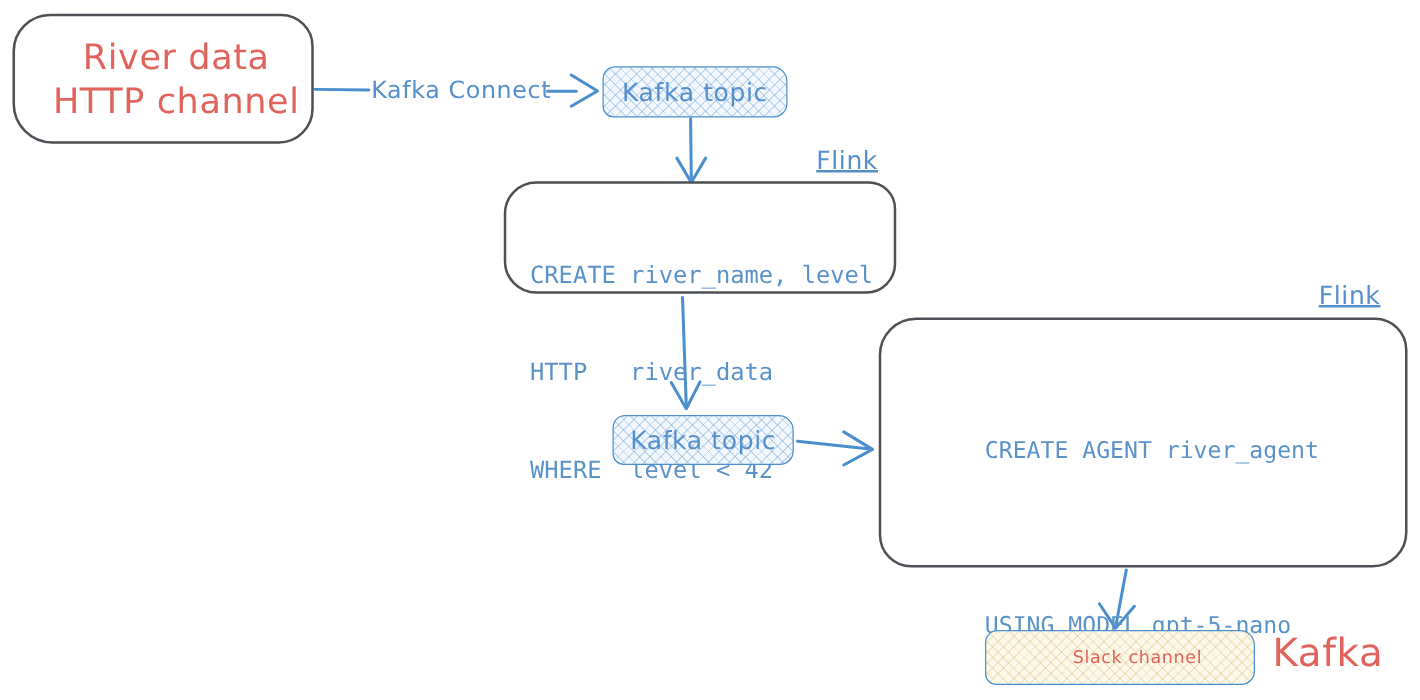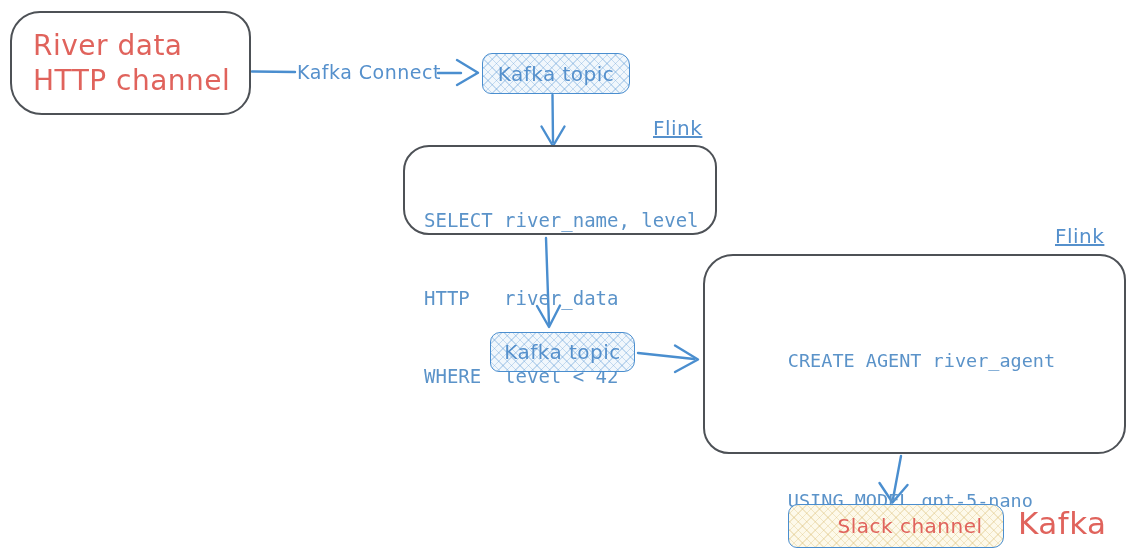--- a/index.html
+++ b/index.html
@@ -41,21 +41,21 @@
   }
   .pill.yellow-fill {
     background:
       repeating-linear-gradient(45deg,  rgba(214,183,104,0.30) 0 1px, transparent 1px 6px),
       repeating-linear-gradient(-45deg, rgba(214,183,104,0.30) 0 1px, transparent 1px 6px),
       #fdf9ea;
   }
 
   
   .hand { letter-spacing: 0.5px; }
-  .hand-red  { color: #e0635c; }
+  .hand-red  { color: #e0635c; text-align: center; }
   .hand-blue { color: #5590cc; }
   .code {
     font-family: "DejaVu Sans Mono", monospace;
     color: #5b93c9;
     white-space: pre;
   }
 
   
   .river-box {
     left: 10px; top: 11px; width: 241px; height: 104px;
@@ -74,21 +74,21 @@
     font-size: 19px;
     line-height: 26px;
   }
   .agent-box {
     left: 703px; top: 254px; width: 423px; height: 200px;
     border-radius: 30px 26px 28px 26px;
     padding: 7px 0 6px 16px;
     font-size: 18.5px;
     line-height: 28px;
   }
-  .slack-box { left: 788px; top: 504px; width: 216px; height: 44px; font-size: 20px; padding-left: 28px; }
+  .slack-box { left: 788px; top: 504px; width: 216px; height: 44px; font-size: 14px; padding-left: 28px; }
 
   .flink-tag {
     position: absolute;
     font-size: 20px;
     text-decoration: underline;
   }
   .flink-tag-1 { left: 653px; top: 116px; }
   .flink-tag-2 { left: 1055px; top: 224px; }
 
   .edge-label {
@@ -145,21 +145,21 @@
 
   <div class="edge-label hand hand-blue">Kafka Connect</div>
 
   <div class="pill blue-fill kafka-1">
     <span class="hand hand-blue">Kafka topic</span>
   </div>
 
   <div class="flink-tag flink-tag-1 hand hand-blue">Flink</div>
 
   <div class="gray-box sql-box code">
-    <div>SELECT river_name, level</div>
+    <div>CREATE river_name, level</div>
     <div>HTTP   river_data</div>
     <div>WHERE  level &lt; 42</div>
   </div>
 
   <div class="pill blue-fill kafka-2">
     <span class="hand hand-blue">Kafka topic</span>
   </div>
 
   <div class="flink-tag flink-tag-2 hand hand-blue">Flink</div>
 

